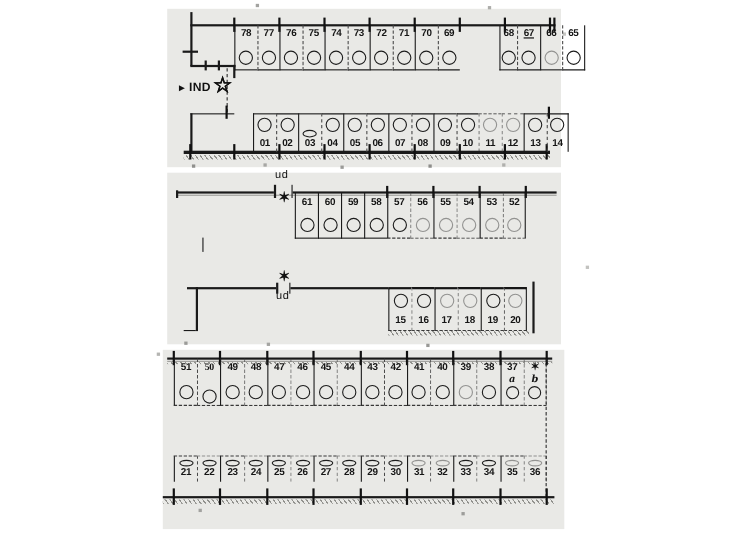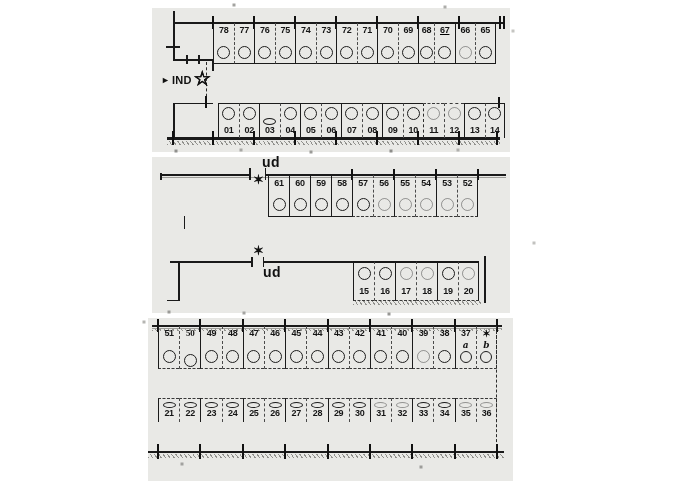--- a/index.html
+++ b/index.html
@@ -22,21 +22,21 @@
   .circle{width:13px;height:13px;border:1.6px solid #1c1c1c;border-radius:50%;
           box-sizing:border-box;background:transparent;}
   .small .circle{width:12px;height:12px;}
   .faint-c{opacity:.42;}
   .note{position:absolute;z-index:6;color:#111;}
   #entrance{display:flex;align-items:center;gap:2px;}
   #entrance .arrow{font-size:9px;line-height:10px;}
   #entrance .ind{font-size:11px;font-weight:bold;letter-spacing:.3px;line-height:12px;}
   #entrance .bigstar{font-size:19px;line-height:14px;font-weight:bold;
                      text-shadow:0 0 .5px #000;margin-top:-3px;}
-  .door-label{font-size:14px;font-weight:bold;letter-spacing:.5px;margin-left:12px;}
+  .door-label{font-size:10px;font-weight:normal;letter-spacing:.5px;}
   .door-star{font-size:13px;font-weight:bold;line-height:12px;}
   #scan-noise{position:absolute;left:0;top:0;width:2px;height:2px;background:transparent;z-index:1;
     box-shadow:233px 4px 0 .5px #a3a3a0,444px 6px 0 .5px #adadaa,175px 150px 0 .5px #90908d,
       240px 149px 0 .5px #a7a7a4,310px 151px 0 .5px #9b9b98,390px 150px 0 .5px #8d8d8a,
       457px 149px 0 .5px #b0b0ad,168px 311px 0 .5px #9b9b98,243px 312px 0 .5px #a5a5a2,
       388px 313px 0 .5px #989895,181px 463px 0 .5px #a2a29f,420px 466px 0 .5px #9d9d9a,
       533px 242px 0 .5px #c2c2bf,512px 30px 0 .5px #c5c5c2,143px 321px 0 .5px #b5b5b2;}
 </style>
 </head>
 <body>
@@ -170,38 +170,38 @@
         <div class="circle"></div>
       </div>
       <div class="cell" style="width: 20.5px; padding-top: 2px; padding-bottom: 4px; border-left: 1.6px solid rgb(27, 27, 27); border-top: none; border-bottom: 1.3px solid rgb(27, 27, 27);">
         <div class="num">70</div>
         <div class="circle"></div>
       </div>
       <div class="cell" style="width: 20.5px; padding-top: 2px; padding-bottom: 4px; border-left: 1px dashed rgb(74, 74, 74); border-top: none; border-bottom: 1.3px solid rgb(27, 27, 27);">
         <div class="num">69</div>
         <div class="circle"></div>
       </div>
-      <div class="cell" style="width: 16px; padding-top: 2px; padding-bottom: 4px; border-left: 1.6px solid rgb(27, 27, 27); border-top: none; border-bottom: 1.3px solid rgb(27, 27, 27);">
+      <div class="cell" style="width: 16px; padding-top: 2px; padding-bottom: 4px; border-left: 1.6px solid rgb(27, 27, 27); border-top: none; border-bottom: 1.3px solid rgb(27, 27, 27); margin-left: 36px;">
         <div class="num">68</div>
         <div class="circle"></div>
       </div>
       <div class="cell" style="width: 20.5px; padding-top: 2px; padding-bottom: 4px; border-left: 1px dashed rgb(74, 74, 74); border-top: none; border-bottom: 1.3px solid rgb(27, 27, 27); text-decoration: underline;">
         <div class="num">67</div>
         <div class="circle"></div>
       </div>
       <div class="cell" style="width: 20.5px; padding-top: 2px; padding-bottom: 4px; border-left: 1.6px solid rgb(27, 27, 27); border-top: none; border-bottom: 1.3px solid rgb(27, 27, 27);">
         <div class="num">66</div>
         <div class="circle faint-c"></div>
       </div>
       <div class="cell" style="width: 20.5px; padding-top: 2px; padding-bottom: 4px; border-left: 1px dashed rgb(74, 74, 74); border-right: 1.6px solid rgb(27, 27, 27); border-top: none; border-bottom: 1.3px solid rgb(27, 27, 27);">
         <div class="num">65</div>
         <div class="circle"></div>
       </div>
     </div>
-    <div class="row" style="left: 218px; top: 103px; height: 35px; width: 287px;">
+    <div class="row" style="left: 230px; top: 103px; height: 35px; width: 287px;">
       <div class="cell" style="width: 20.5px; padding-top: 3px; padding-bottom: 2px; border-left: 1.6px solid rgb(27, 27, 27); border-top: 1.3px solid rgb(27, 27, 27); border-bottom: none;">
         <div class="circle"></div>
         <div class="num">01</div>
       </div>
       <div class="cell" style="width: 20.5px; padding-top: 3px; padding-bottom: 2px; border-left: 1px dashed rgb(74, 74, 74); border-top: 1.3px solid rgb(27, 27, 27); border-bottom: none;">
         <div class="circle"></div>
         <div class="num">02</div>
       </div>
       <div class="cell" style="width: 20.5px; padding-top: 14px; padding-bottom: 2px; border-left: 1.6px solid rgb(27, 27, 27); border-top: 1.3px solid rgb(27, 27, 27); border-bottom: none;">
         <div class="circle"></div>
@@ -381,21 +381,21 @@
         <div class="num">37</div>
         <div class="sub">a</div>
         <div class="circle"></div>
       </div>
       <div class="cell small" style="width: 21.2px; padding-top: 2px; padding-bottom: 5px; border-left: 1px dashed rgb(74, 74, 74); border-right: 1.4px dashed rgb(43, 43, 43); border-top: none; border-bottom: 1.3px dashed rgb(56, 56, 56);">
         <div class="star-glyph">✶</div>
         <div class="sub">b</div>
         <div class="circle"></div>
       </div>
     </div>
-    <div class="row" style="left: 158px; top: 398px; height: 24px; width: 339.2px;">
+    <div class="row" style="left: 158px; top: 414px; height: 24px; width: 339.2px;">
       <div class="cell" style="width: 21.2px; padding-top: 3px; padding-bottom: 3px; border-left: 1.6px solid rgb(27, 27, 27); border-top: 1.3px dashed rgb(56, 56, 56); border-bottom: none;">
         <div class="circle"></div>
         <div class="num">21</div>
       </div>
       <div class="cell" style="width: 21.2px; padding-top: 3px; padding-bottom: 3px; border-left: 1px dashed rgb(74, 74, 74); border-top: 1.3px dashed rgb(56, 56, 56); border-bottom: none;">
         <div class="circle"></div>
         <div class="num">22</div>
       </div>
       <div class="cell" style="width: 21.2px; padding-top: 3px; padding-bottom: 3px; border-left: 1.6px solid rgb(27, 27, 27); border-top: 1.3px dashed rgb(56, 56, 56); border-bottom: none;">
         <div class="circle"></div>

